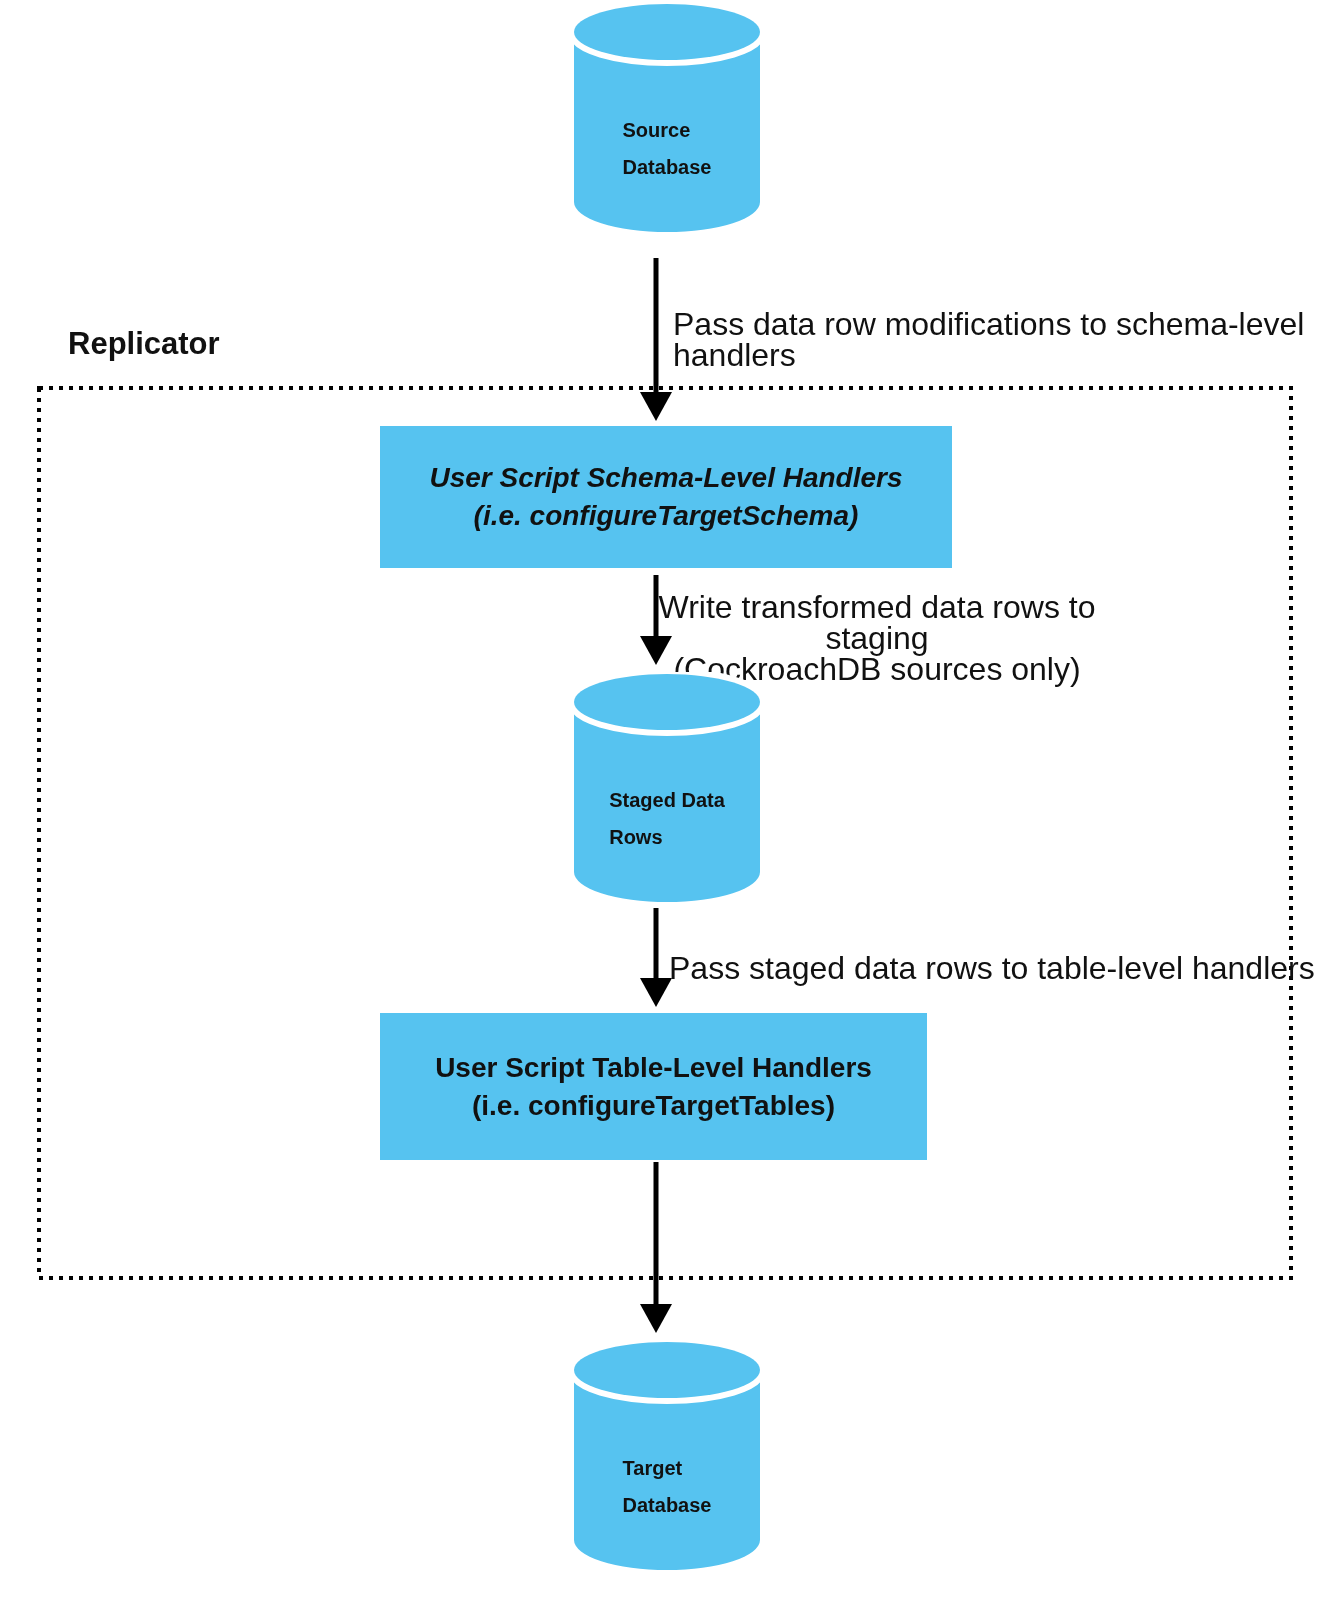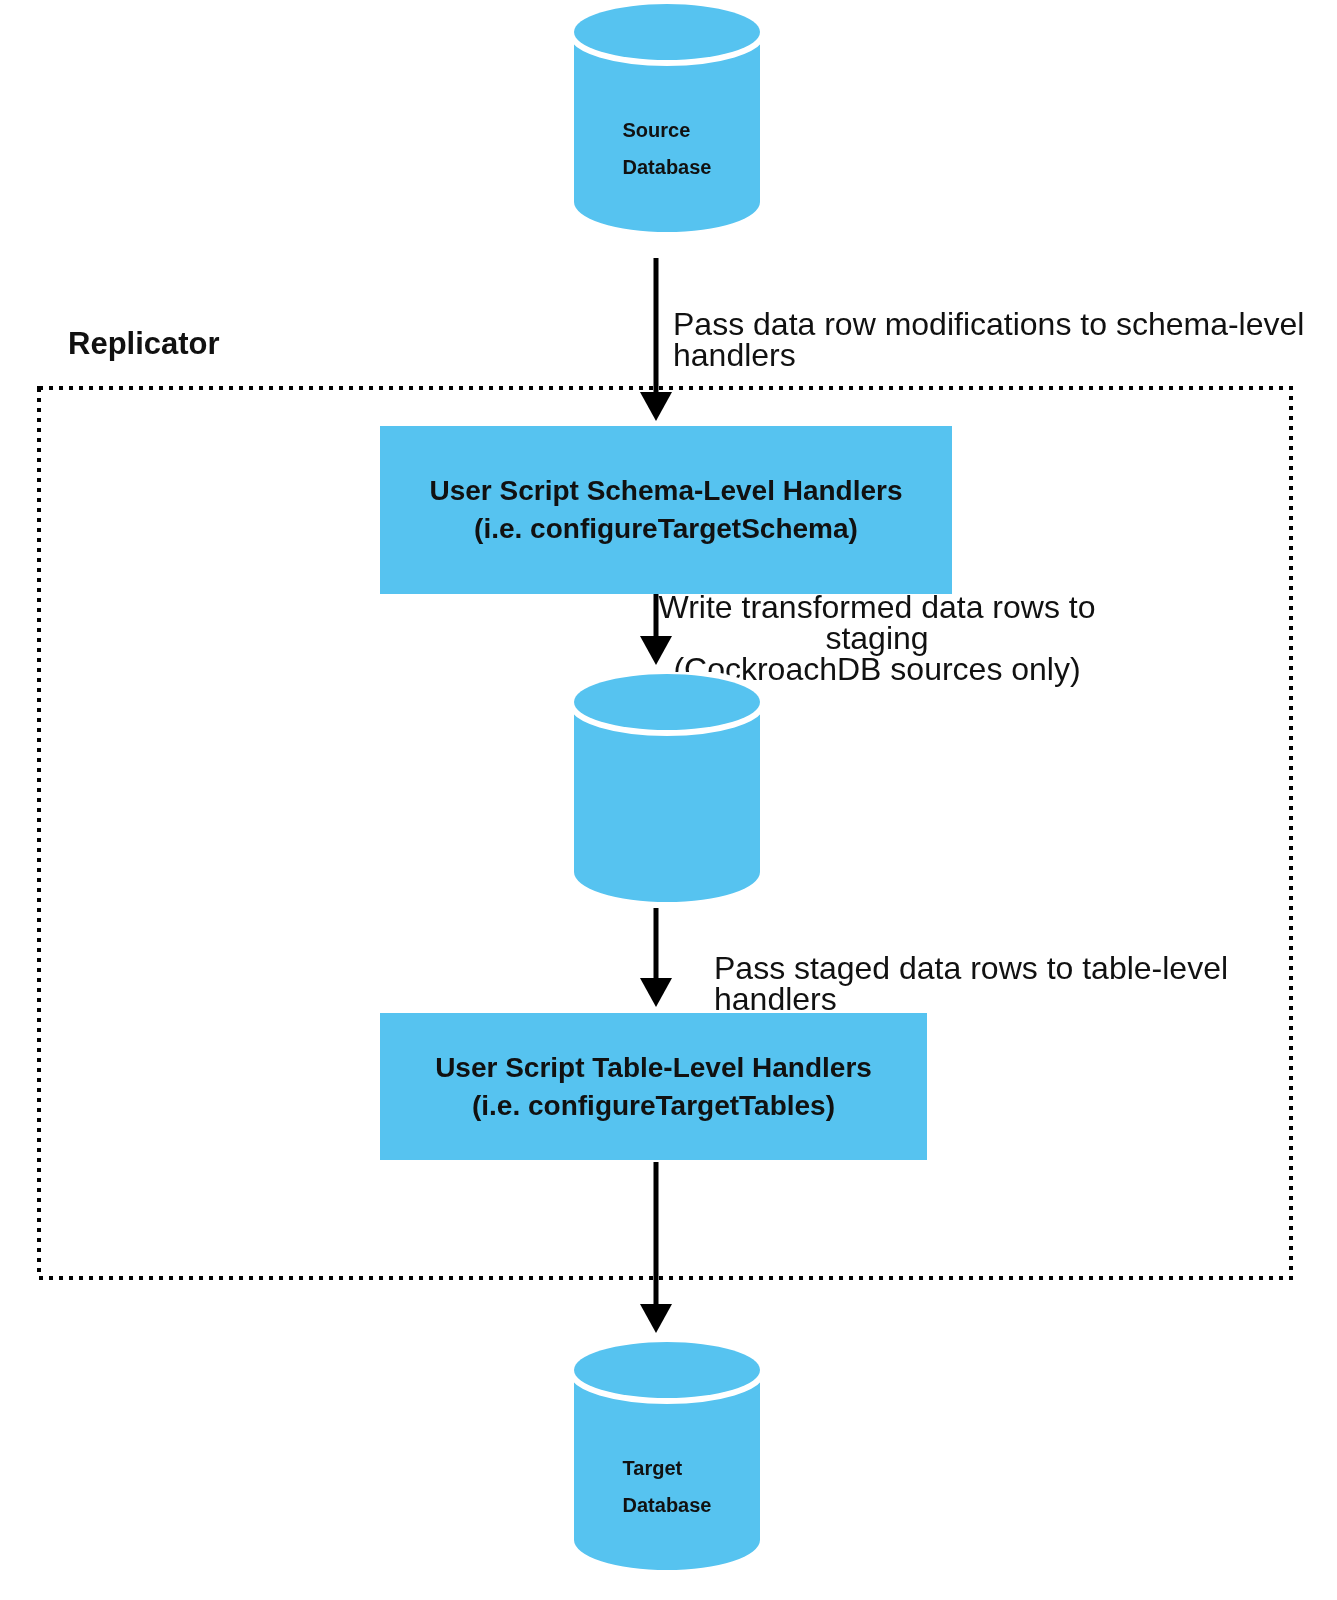--- a/index.html
+++ b/index.html
@@ -115,37 +115,39 @@
       <path class="cyl-fill" d="M2,30 V200 A93,30 0 0 0 188,200 V30 A93,28 0 0 1 2,30 Z"></path>
       <ellipse class="cyl-gap" cx="95" cy="30" rx="93" ry="28"></ellipse>
       <ellipse class="cyl-fill" cx="95" cy="30" rx="93" ry="28"></ellipse>
     </svg>
     <div class="cyl-label">Source
 Database</div>
   </div>
 
   <div class="edge-label" style="left:673px; top:309px;">Pass data row modifications to schema-level handlers</div>
 
-  <div class="box-node" style="left:380px; top:426px; width:572px; height:168px;">
+  <div class="box-node" style="left:380px; top:426px; width:572px; height:142px;font-style:italic;">
     <span>User Script Schema-Level Handlers
 (i.e. configureTargetSchema)</span>
   </div>
 
   <div class="edge-label centered" style="left:657px; top:592px; width:440px;">Write transformed data rows to staging
 (CockroachDB sources only)</div>
 
   <div class="node" style="left:572px; top:672px; width:190px; height:235px;">
     <svg viewBox="0 0 190 235" width="190" height="235">
       <path class="cyl-fill" d="M2,30 V200 A93,30 0 0 0 188,200 V30 A93,28 0 0 1 2,30 Z"></path>
       <ellipse class="cyl-gap" cx="95" cy="30" rx="93" ry="28"></ellipse>
       <ellipse class="cyl-fill" cx="95" cy="30" rx="93" ry="28"></ellipse>
     </svg>
+    <div class="cyl-label">Staged Data
+Rows</div>
   </div>
 
-  <div class="edge-label" style="left:669px; top:953px;margin-left:45px;">Pass staged data rows to table-level handlers</div>
+  <div class="edge-label" style="left:669px; top:953px;">Pass staged data rows to table-level handlers</div>
 
   <div class="box-node" style="left:380px; top:1013px; width:547px; height:147px;">
     <span>User Script Table-Level Handlers
 (i.e. configureTargetTables)</span>
   </div>
 
 
   <div class="node" style="left:572px; top:1340px; width:190px; height:235px;">
     <svg viewBox="0 0 190 235" width="190" height="235">
       <path class="cyl-fill" d="M2,30 V200 A93,30 0 0 0 188,200 V30 A93,28 0 0 1 2,30 Z"></path>

